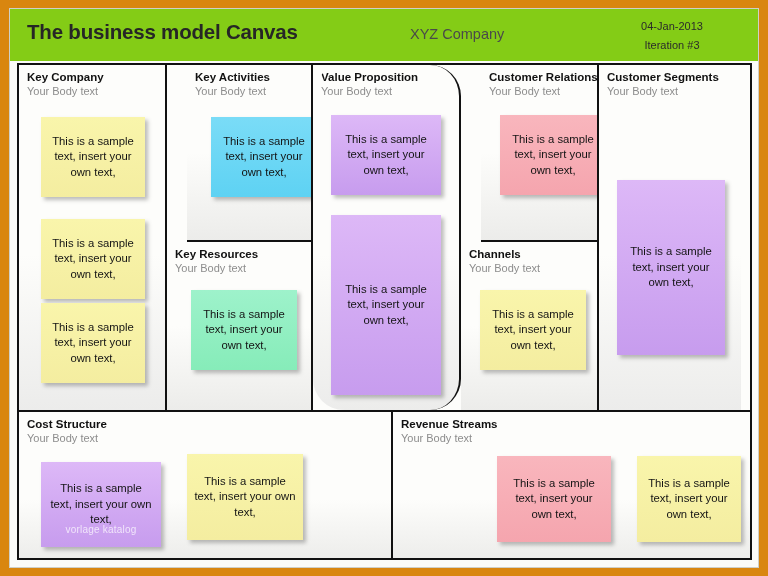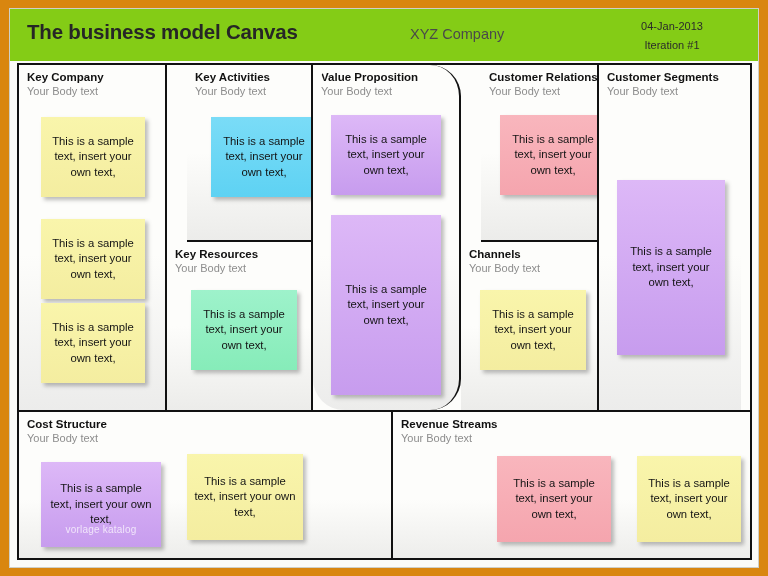--- a/index.html
+++ b/index.html
@@ -189,21 +189,21 @@
 <body>
 
 <div id="frame">
   <div id="page">
 
     <div id="header">
       <div id="doc-title">The business model Canvas</div>
       <div id="company">XYZ Company</div>
       <div id="meta">
         <div class="meta-line">04-Jan-2013</div>
-        <div class="meta-line">Iteration #1</div>
+        <div class="meta-line">Iteration #3</div>
       </div>
     </div>
 
     <div id="grid">
 
       <div id="top-band">
 
         <div class="col col-kp">
           <div class="block-head">
             <div class="block-title">Key Company</div>

